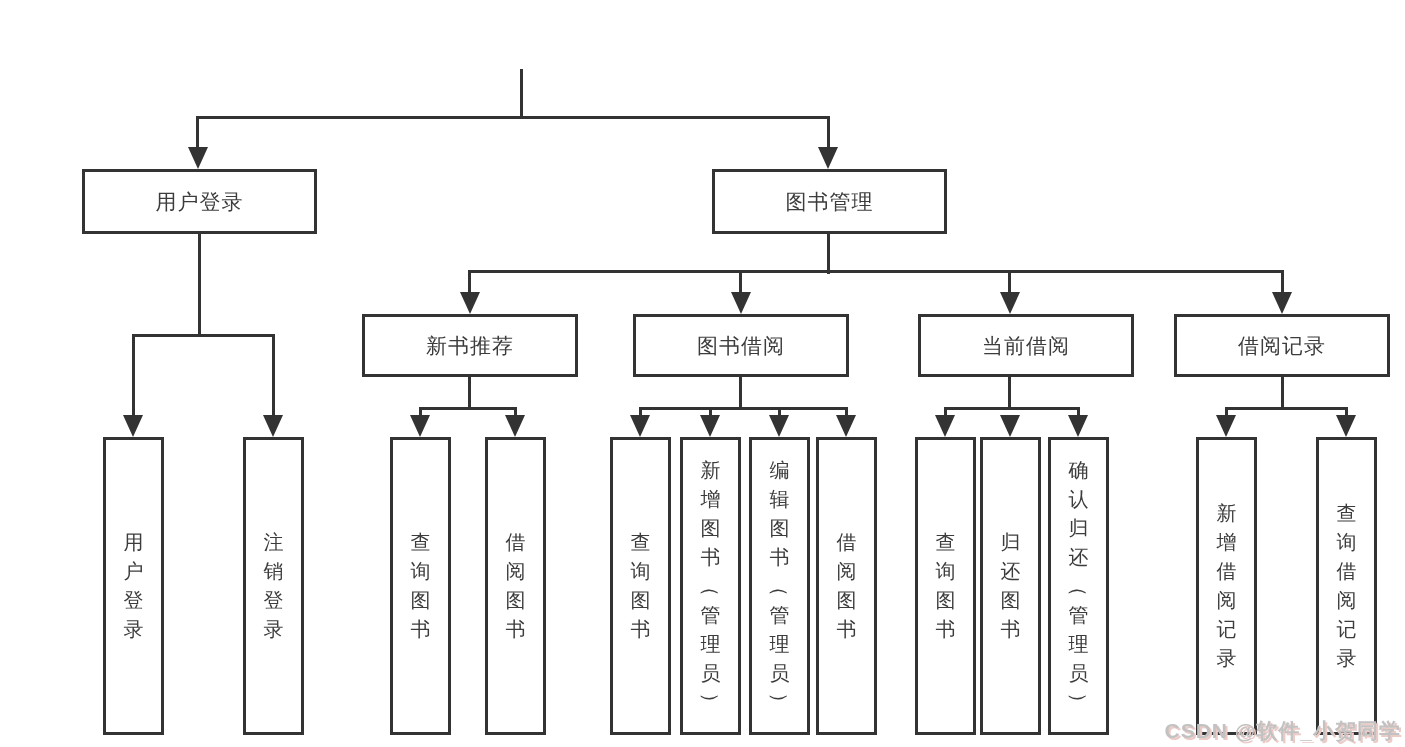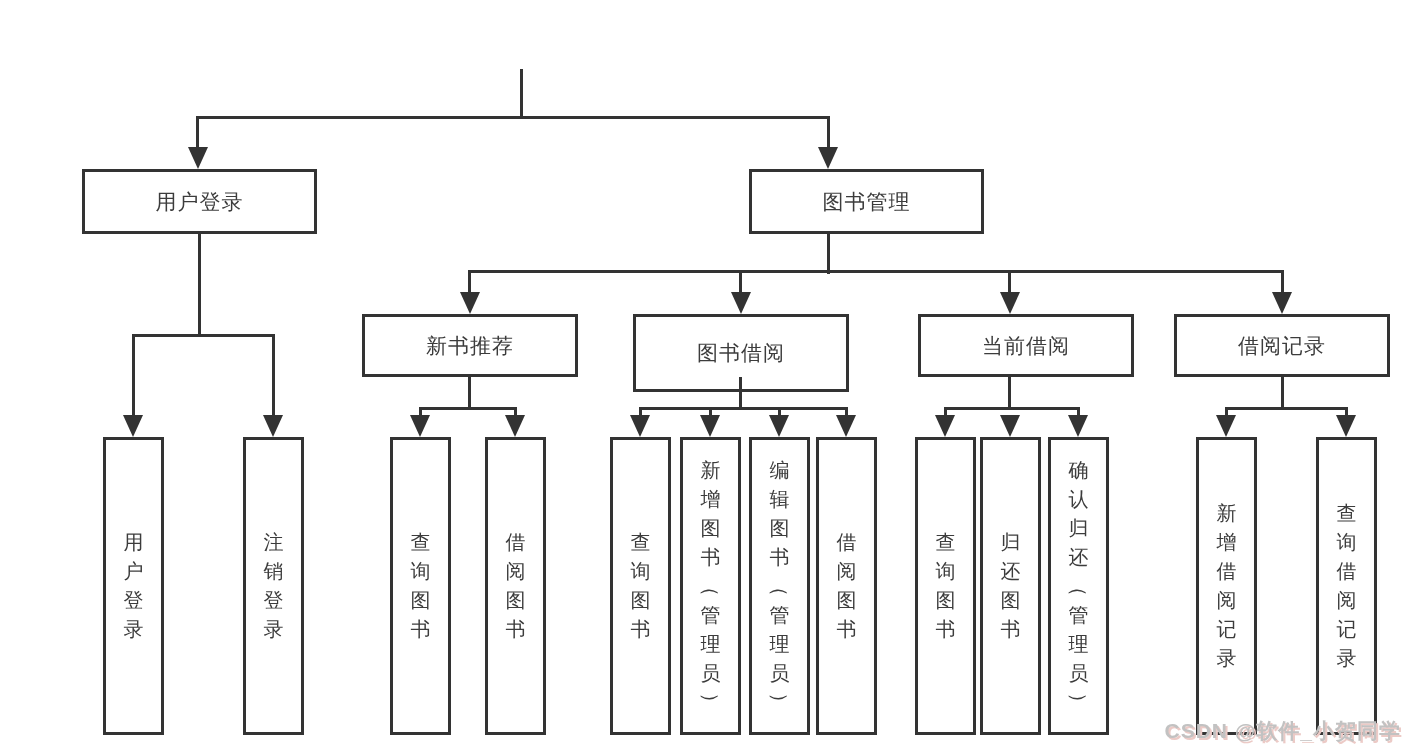--- a/index.html
+++ b/index.html
@@ -76,21 +76,21 @@
   <div class="vline" style="left:520px; top:69px; height:50px;"></div>
   <div class="hline" style="left:196px; top:116px; width:634px;"></div>
   <div class="vline" style="left:196px; top:116px; height:34px;"></div>
   <div class="vline" style="left:827px; top:116px; height:34px;"></div>
   <div class="arrow" style="left:188px; top:147px;"></div>
   <div class="arrow" style="left:818px; top:147px;"></div>
 
   <div class="box" style="left:82px; top:169px; width:235px; height:65px;">
     <span>用户登录</span>
   </div>
-  <div class="box" style="left:712px; top:169px; width:235px; height:65px;margin-left:37px;">
+  <div class="box" style="left:712px; top:169px; width:235px; height:65px;">
     <span>图书管理</span>
   </div>
 
   <div class="vline" style="left:198px; top:234px; height:103px;"></div>
   <div class="hline" style="left:132px; top:334px; width:143px;"></div>
   <div class="vline" style="left:132px; top:334px; height:83px;"></div>
   <div class="vline" style="left:272px; top:334px; height:83px;"></div>
   <div class="arrow" style="left:123px; top:415px;"></div>
   <div class="arrow" style="left:263px; top:415px;"></div>
 
@@ -101,21 +101,21 @@
   <div class="vline" style="left:1008px; top:270px; height:24px;"></div>
   <div class="vline" style="left:1281px; top:270px; height:24px;"></div>
   <div class="arrow" style="left:460px; top:292px;"></div>
   <div class="arrow" style="left:731px; top:292px;"></div>
   <div class="arrow" style="left:1000px; top:292px;"></div>
   <div class="arrow" style="left:1272px; top:292px;"></div>
 
   <div class="box" style="left:362px; top:314px; width:216px; height:63px;font-family:Liberation Serif, serif;">
     <span>新书推荐</span>
   </div>
-  <div class="box" style="left:633px; top:314px; width:216px; height:78px;">
+  <div class="box" style="left:633px; top:314px; width:216px; height:63px;">
     <span>图书借阅</span>
   </div>
   <div class="box" style="left:902px; top:314px; width:216px; height:63px;margin-left:16px;">
     <span>当前借阅</span>
   </div>
   <div class="box" style="left:1174px; top:314px; width:216px; height:63px;">
     <span>借阅记录</span>
   </div>
 
   <div class="vline" style="left:468px; top:377px; height:33px;"></div>

